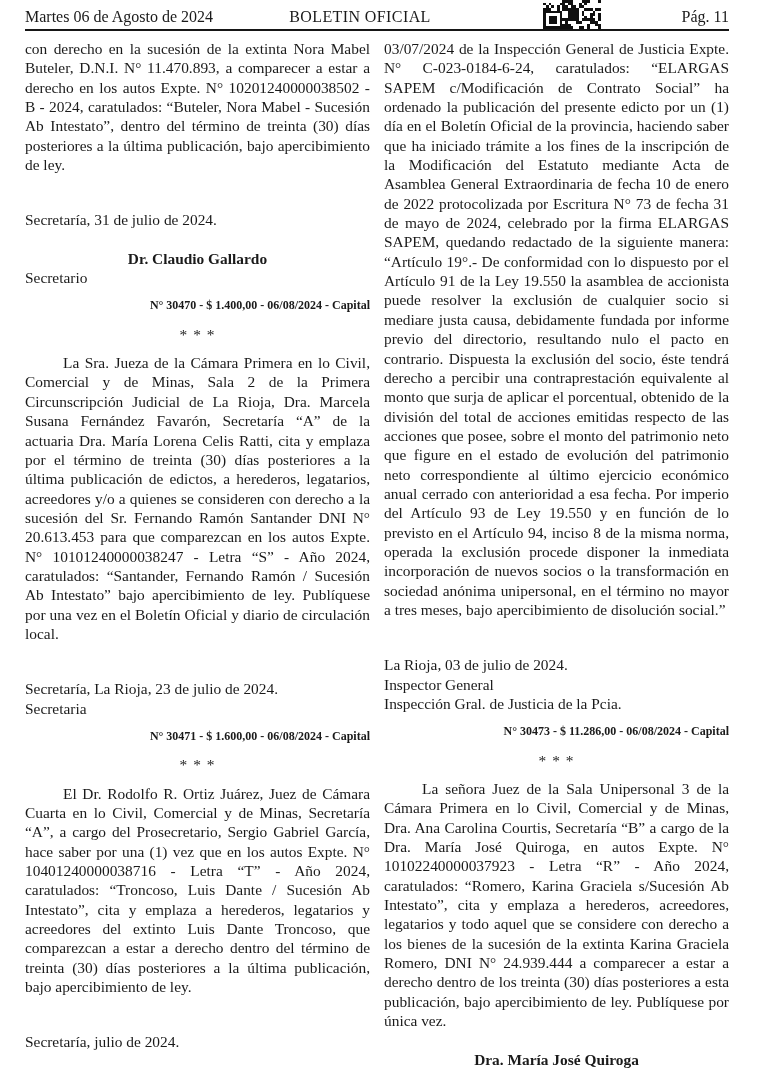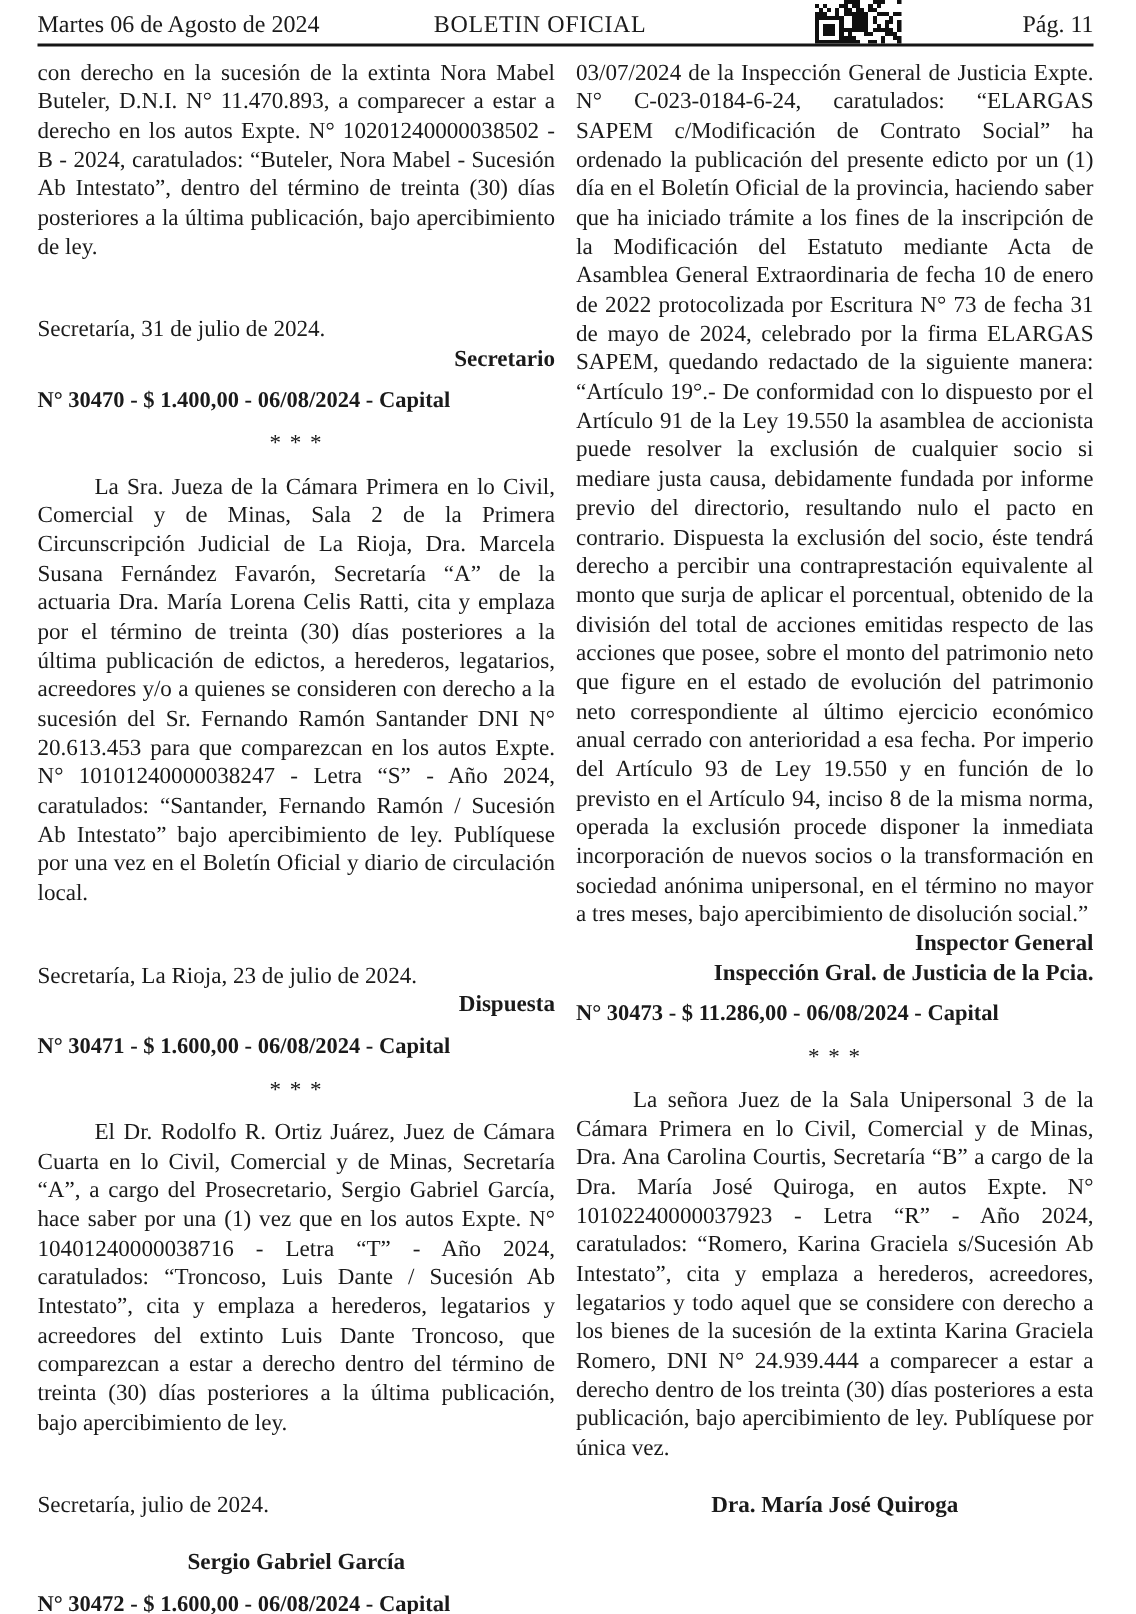--- a/index.html
+++ b/index.html
@@ -21,22 +21,22 @@
 
   
   .columns { display: flex; gap: 14px; padding-top: 8px; }
   .col { flex: 1; min-width: 0; font-size: 15.4px; line-height: 19.35px; }
 
   .block.paragraph,
   .block.paragraph-indent { text-align: justify; text-justify: inter-word; }
   .block.paragraph-indent { text-indent: 38px; }
   .block.date-line { text-align: left; margin-top: 36px; }
   .block.signature-name  { margin-top: 19px; text-align: center; font-weight: bold; }
-  .block.signature-title { text-align: right; font-weight: bold; }
-  .block.record { margin-top: 9px; font-weight: bold; font-size: 15px; }
+  .block.signature-title { text-align: left; }
+  .block.record { margin-top: 9px; font-weight: bold; font-size: 12px; text-align: right; }
   .block.separator { margin-top: 9px; margin-bottom: 9px; text-align: center; letter-spacing: 1px; }
 </style>
 </head>
 <body>
 
 <div class="page">
 
   <div class="masthead">
     <span class="m-date">Martes 06 de Agosto de 2024</span>
     <span class="m-title">BOLETIN OFICIAL</span>
@@ -168,35 +168,37 @@
         <rect x="16" y="10" width="1" height="1"></rect>
         <rect x="20" y="10" width="1" height="1"></rect>
       </svg>
     <span class="m-page">Pág. 11</span>
   </div>
 
   <div class="columns">
     <div class="col" id="col-left">
         <div class="block paragraph">con derecho en la sucesión de la extinta Nora Mabel Buteler, D.N.I. N° 11.470.893, a comparecer a estar a derecho en los autos Expte. N° 10201240000038502 - B - 2024, caratulados: “Buteler, Nora Mabel - Sucesión Ab Intestato”, dentro del término de treinta (30) días posteriores a la última publicación, bajo apercibimiento de ley.</div>
         <div class="block date-line">Secretaría, 31 de julio de 2024.</div>
+        <div class="block signature-name">Dr. Claudio Gallardo</div>
         <div class="block signature-title">Secretario</div>
         <div class="block record">N° 30470 - $ 1.400,00 - 06/08/2024 - Capital</div>
         <div class="block separator">* * *</div>
         <div class="block paragraph-indent">La Sra. Jueza de la Cámara Primera en lo Civil, Comercial y de Minas, Sala 2 de la Primera Circunscripción Judicial de La Rioja, Dra. Marcela Susana Fernández Favarón, Secretaría “A” de la actuaria Dra. María Lorena Celis Ratti, cita y emplaza por el término de treinta (30) días posteriores a la última publicación de edictos, a herederos, legatarios, acreedores y/o a quienes se consideren con derecho a la sucesión del Sr. Fernando Ramón Santander DNI N° 20.613.453 para que comparezcan en los autos Expte. N° 10101240000038247 - Letra “S” - Año 2024, caratulados: “Santander, Fernando Ramón / Sucesión Ab Intestato” bajo apercibimiento de ley. Publíquese por una vez en el Boletín Oficial y diario de circulación local.</div>
         <div class="block date-line">Secretaría, La Rioja, 23 de julio de 2024.</div>
-        <div class="block signature-title">Dispuesta</div>
+        <div class="block signature-title">Secretaria</div>
         <div class="block record">N° 30471 - $ 1.600,00 - 06/08/2024 - Capital</div>
         <div class="block separator">* * *</div>
         <div class="block paragraph-indent">El Dr. Rodolfo R. Ortiz Juárez, Juez de Cámara Cuarta en lo Civil, Comercial y de Minas, Secretaría “A”, a cargo del Prosecretario, Sergio Gabriel García, hace saber por una (1) vez que en los autos Expte. N° 10401240000038716 - Letra “T” - Año 2024, caratulados: “Troncoso, Luis Dante / Sucesión Ab Intestato”, cita y emplaza a herederos, legatarios y acreedores del extinto Luis Dante Troncoso, que comparezcan a estar a derecho dentro del término de treinta (30) días posteriores a la última publicación, bajo apercibimiento de ley.</div>
         <div class="block date-line">Secretaría, julio de 2024.</div>
         <div class="block signature-name">Sergio Gabriel García</div>
         <div class="block record">N° 30472 - $ 1.600,00 - 06/08/2024 - Capital</div>
       </div>
     <div class="col" id="col-right">
         <div class="block paragraph">03/07/2024 de la Inspección General de Justicia Expte. N° C-023-0184-6-24, caratulados: “ELARGAS SAPEM c/Modificación de Contrato Social” ha ordenado la publicación del presente edicto por un (1) día en el Boletín Oficial de la provincia, haciendo saber que ha iniciado trámite a los fines de la inscripción de la Modificación del Estatuto mediante Acta de Asamblea General Extraordinaria de fecha 10 de enero de 2022 protocolizada por Escritura N° 73 de fecha 31 de mayo de 2024, celebrado por la firma ELARGAS SAPEM, quedando redactado de la siguiente manera: “Artículo 19°.- De conformidad con lo dispuesto por el Artículo 91 de la Ley 19.550 la asamblea de accionista puede resolver la exclusión de cualquier socio si mediare justa causa, debidamente fundada por informe previo del directorio, resultando nulo el pacto en contrario. Dispuesta la exclusión del socio, éste tendrá derecho a percibir una contraprestación equivalente al monto que surja de aplicar el porcentual, obtenido de la división del total de acciones emitidas respecto de las acciones que posee, sobre el monto del patrimonio neto que figure en el estado de evolución del patrimonio neto correspondiente al último ejercicio económico anual cerrado con anterioridad a esa fecha. Por imperio del Artículo 93 de Ley 19.550 y en función de lo previsto en el Artículo 94, inciso 8 de la misma norma, operada la exclusión procede disponer la inmediata incorporación de nuevos socios o la transformación en sociedad anónima unipersonal, en el término no mayor a tres meses, bajo apercibimiento de disolución social.”</div>
+        <div class="block date-line">La Rioja, 03 de julio de 2024.</div>
         <div class="block signature-title">Inspector General</div>
         <div class="block signature-title">Inspección Gral. de Justicia de la Pcia.</div>
         <div class="block record">N° 30473 - $ 11.286,00 - 06/08/2024 - Capital</div>
         <div class="block separator">* * *</div>
         <div class="block paragraph-indent">La señora Juez de la Sala Unipersonal 3 de la Cámara Primera en lo Civil, Comercial y de Minas, Dra. Ana Carolina Courtis, Secretaría “B” a cargo de la Dra. María José Quiroga, en autos Expte. N° 10102240000037923 - Letra “R” - Año 2024, caratulados: “Romero, Karina Graciela s/Sucesión Ab Intestato”, cita y emplaza a herederos, acreedores, legatarios y todo aquel que se considere con derecho a los bienes de la sucesión de la extinta Karina Graciela Romero, DNI N° 24.939.444 a comparecer a estar a derecho dentro de los treinta (30) días posteriores a esta publicación, bajo apercibimiento de ley. Publíquese por única vez.</div>
         <div class="block signature-name">Dra. María José Quiroga</div>
       </div>
   </div>
 
 </div>

